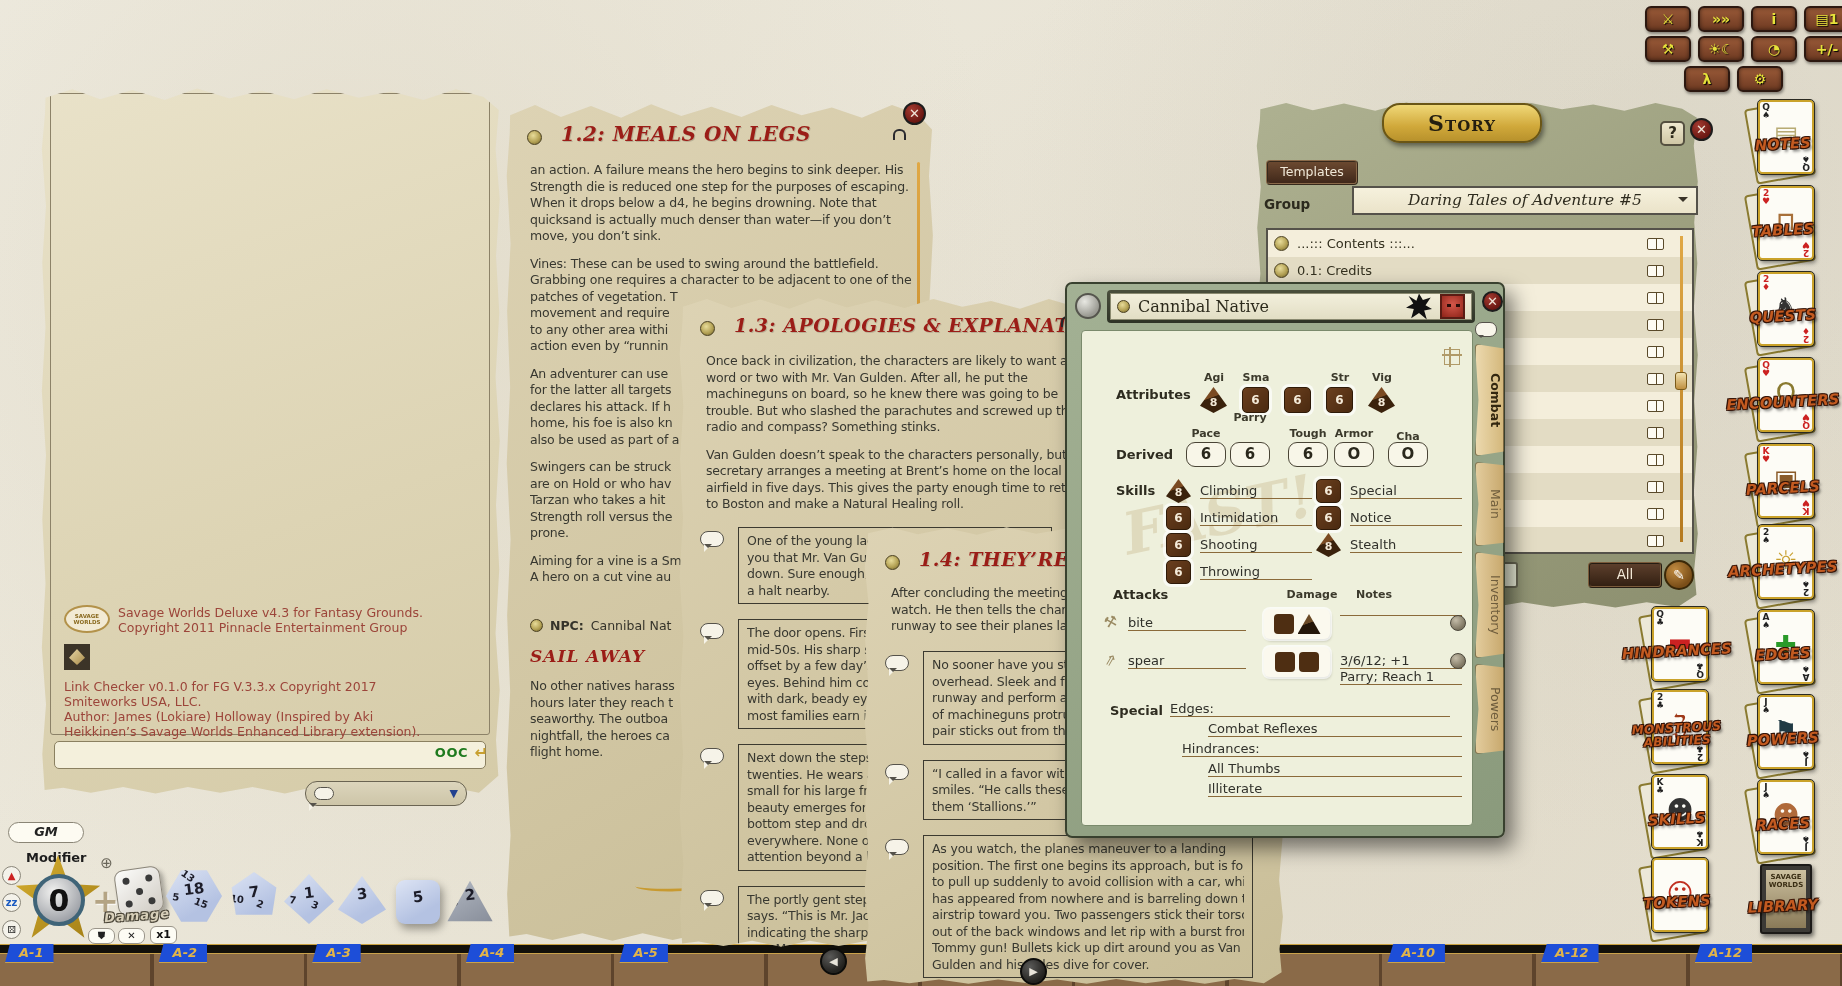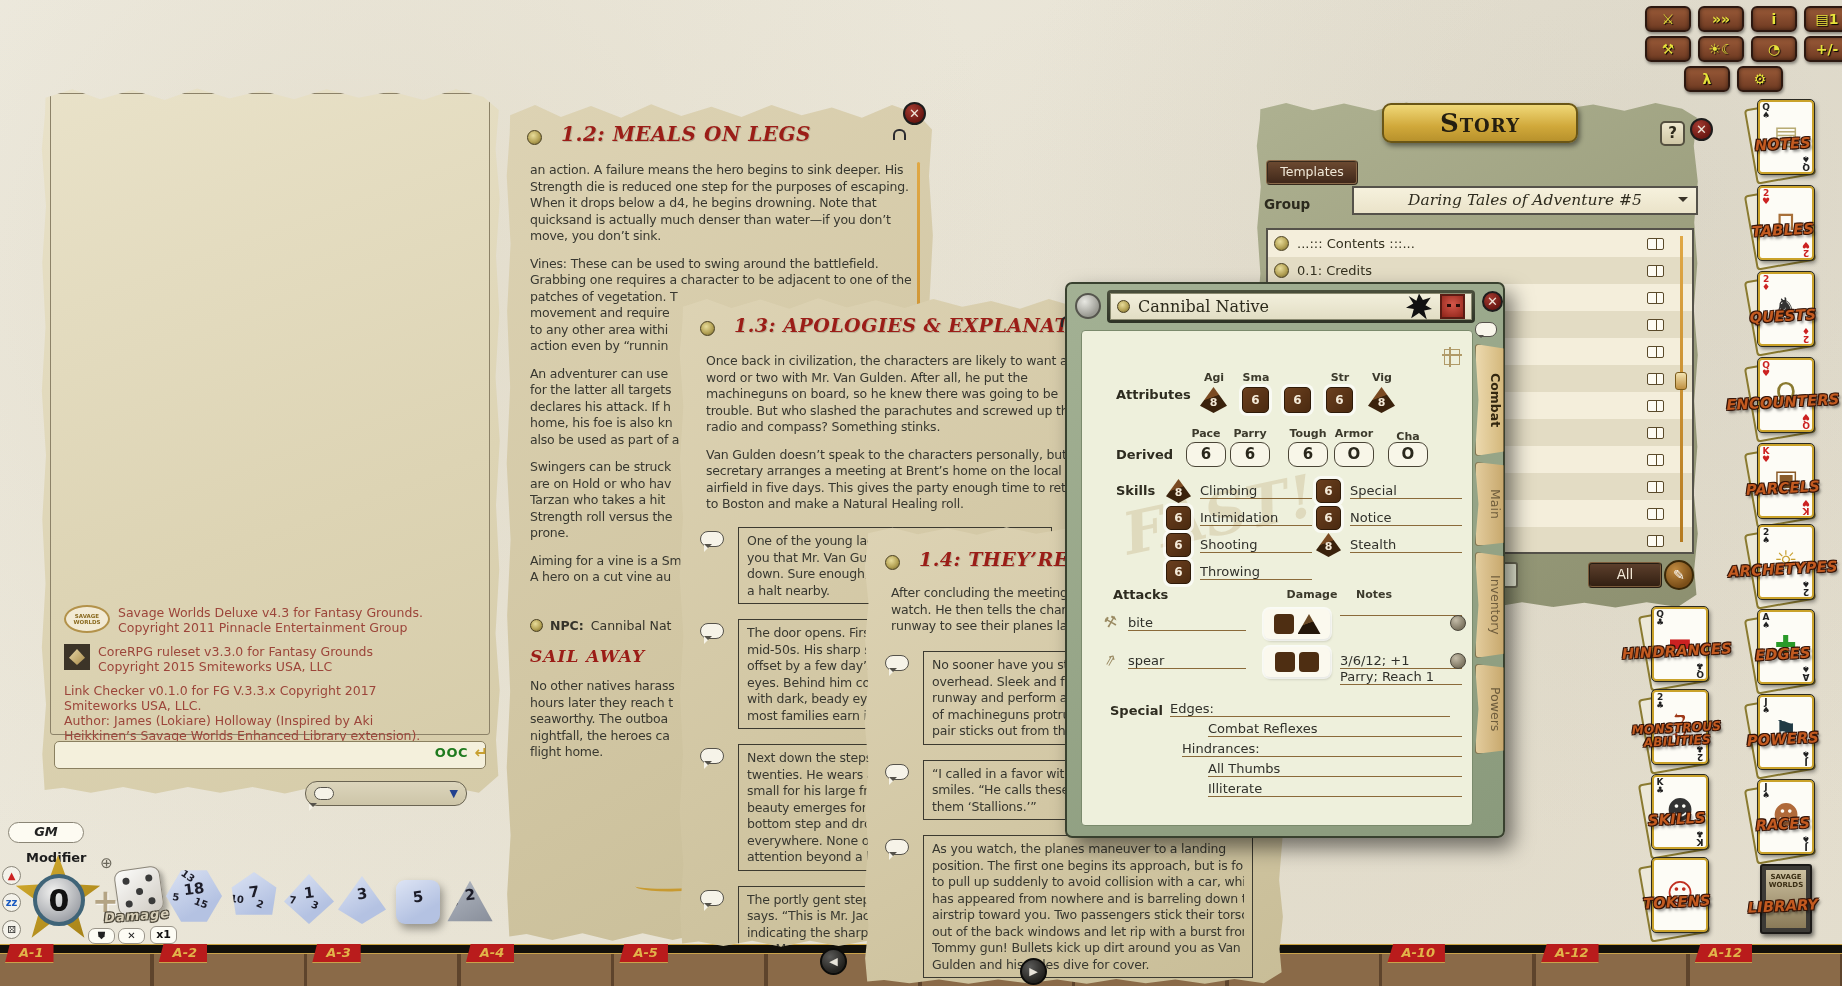--- a/index.html
+++ b/index.html
@@ -46,22 +46,22 @@
   .d10-ic{width:26px;height:26px;background:#3c3428;flex:0 0 auto;display:flex;align-items:center;justify-content:center}
   .d10-ic span{width:16px;height:16px;background:linear-gradient(135deg,#e8d8a8,#a88a48);clip-path:polygon(50% 0,100% 55%,50% 100%,0 55%)}
   #chat-input{position:absolute;left:14px;top:656px;width:432px;height:28px;background:#f4f0dc;border:1.5px solid #8a8060;border-radius:5px;font-size:13px;padding:4px 46px 4px 8px;color:#444}
   .ooc{position:absolute;right:34px;top:660px;color:#1e7a1e;font-weight:bold;font-size:13px;letter-spacing:.5px}
   .ret{position:absolute;right:14px;top:658px;color:#c8a030;font-weight:bold;font-size:16px}
   #chat-mode{left:305px;top:781px;width:162px;height:25px;background:linear-gradient(#dcd5bc,#cdc5a8);border:1.5px solid #6a6452;border-radius:12px;display:flex;align-items:center;padding:0 8px;gap:8px}
   #chat-mode .caret{margin-left:auto;color:#22418f;font-size:11px}
 
   
   #story-win{left:1255px;top:100px;width:445px;height:510px;background:linear-gradient(150deg,#aeb191,#999c7b 60%,#8d9070)}
-  #story-banner{left:1382px;top:103px;width:196px;height:40px;background:linear-gradient(#f0d878,#d0a83a 60%,#b8922c);border:2px solid #6a5616;border-radius:9px;box-shadow:2px 3px 5px rgba(0,0,0,.45);
-    font-family:"DejaVu Serif","Liberation Serif",serif;font-variant:small-caps;font-weight:bold;font-size:26px;color:#241e10;text-align:center;line-height:36px;letter-spacing:1px}
+  #story-banner{left:1382px;top:103px;width:160px;height:40px;background:linear-gradient(#f0d878,#d0a83a 60%,#b8922c);border:2px solid #6a5616;border-radius:18px;box-shadow:2px 3px 5px rgba(0,0,0,.45);
+    font-family:"DejaVu Serif","Liberation Serif",serif;font-variant:small-caps;font-weight:bold;font-size:22px;color:#241e10;text-align:center;line-height:36px;letter-spacing:1px}
   .help-btn{width:25px;height:25px;background:linear-gradient(#efe8cf,#cfc6a5);border:2px solid #555040;border-radius:5px;font-weight:bold;font-size:15px;text-align:center;line-height:21px;color:#2e2a1c}
   #templates-btn{left:1266px;top:160px;width:92px;height:25px;background:linear-gradient(#6b4930,#40281a);border:2px ridge #8a6a4a;border-radius:4px;color:#f0e8d8;font-size:12.5px;text-align:center;line-height:20px}
   #group-label{left:1264px;top:196px;font-weight:bold;font-size:13.5px;color:#2c2a1e}
   #group-combo{left:1352px;top:186px;width:346px;height:29px;background:linear-gradient(#f6f1dd,#eae3c9);border:2px solid #55524a;font-family:"DejaVu Serif","Liberation Serif",serif;font-style:italic;font-size:15.5px;color:#2e2b1e;text-align:center;line-height:25px}
   #group-combo .caret{position:absolute;right:8px;top:9px;border:5px solid transparent;border-top-color:#3a3428}
   #story-list{left:1266px;top:228px;width:428px;height:326px;background:#f4eedb;border:2px solid #55524a;overflow:hidden}
   .srow{height:27px;display:flex;align-items:center;padding:0 6px;gap:8px;font-size:13px;color:#33301f}
   .srow.alt{background:#e3dcc4}
   .srow .lbl{flex:1;white-space:nowrap;overflow:hidden}
   .book{width:17px;height:12px;background:#fdfbf2;border:1.5px solid #5a4a2a;border-radius:2px;position:relative;flex:0 0 auto;margin-right:22px}
@@ -143,21 +143,21 @@
   .bracket i.tr{right:0;top:0;border-left:none;border-bottom:none}
   .bracket i.bl{left:0;bottom:0;border-right:none;border-top:none}
   .bracket i.br{right:0;bottom:0;border-left:none;border-top:none}
   .bracket .val{position:absolute;width:100%;text-align:center;top:4px;font-size:27px;font-weight:bold;color:#111}
   #tray-bubble{left:686px;top:878px;width:26px;height:17px;background:#fdfcf4;border:1.5px solid #55524a;border-radius:8px}
   #tray-bubble::after{content:"";position:absolute;left:3px;bottom:-6px;border:4px solid transparent;border-top-color:#55524a}
 
   
   #bbar-black{left:0;top:944px;width:1842px;height:9px;background:#12100a;border-top:1.5px solid #c8a040}
   #bbar-leather{left:0;top:953px;width:1842px;height:33px;background:repeating-linear-gradient(90deg,#8a6a48 0 150px,#5e442c 150px 153.6px);border-top:1px solid #caa24a}
-  .tabchip{position:absolute;top:944px;height:19px;padding:0 10px 0 14px;background:#b91c1c;clip-path:polygon(10% 0,100% 0,100% 100%,0 100%);color:#e2b44a;font-weight:bold;font-style:italic;font-size:13px;line-height:18px;border-bottom:1px solid #caa24a}
+  .tabchip{position:absolute;top:944px;height:19px;padding:0 10px 0 14px;background:#1d4ed8;clip-path:polygon(10% 0,100% 0,100% 100%,0 100%);color:#e2b44a;font-weight:bold;font-style:italic;font-size:13px;line-height:18px;border-bottom:1px solid #caa24a}
   .navcirc{position:absolute;width:27px;height:27px;border-radius:50%;background:radial-gradient(circle at 35% 30%,#5a5a58,#23221f 70%);border:2px solid #0c0c0a;color:#e8e4da;text-align:center;font-size:11px;line-height:24px}
 </style>
 </head>
 <body>
 
 <div class="abs" id="bbar-black"></div>
 <div class="abs" id="bbar-leather"></div>
 <div id="tabchips">
     <div class="tabchip" style="left: 5px; z-index: 2;">A-1</div>
     <div class="tabchip" style="left: 158.6px; z-index: 2;">A-2</div>
@@ -173,21 +173,20 @@
   <div class="frame"></div>
   <div class="abs" style="left:24px;top:520px;width:420px" id="chat-msgs">
       <div class="sysmsg">
         <div class="sw-logo">SAVAGE WORLDS</div>
         <div>Savage Worlds Deluxe v4.3 for Fantasy Grounds.<br>Copyright 2011 Pinnacle Entertainment Group</div>
       </div>
       <div class="sysmsg">
         <div class="d10-ic">
           <span></span>
         </div>
-        <div>CoreRPG ruleset v3.3.0 for Fantasy Grounds<br>Copyright 2015 Smiteworks USA, LLC</div>
       </div>
       <div class="sysmsg">
         <div>Link Checker v0.1.0 for FG V.3.3.x Copyright 2017<br>Smiteworks USA, LLC.<br>Author: James (Lokiare) Holloway (Inspired by Aki<br>Heikkinen’s Savage Worlds Enhanced Library extension).</div>
       </div>
     </div>
   <input class="abs" id="chat-input" value="" style="">
   <div class="ooc">OOC</div>
   <div class="ret">↵</div>
 </div>
 <div class="abs" id="chat-mode">
@@ -468,21 +467,21 @@
         <div class="die6 abs" style="left: 202px; top: 56px; width: 27px; height: 26px;">6</div>
         <div class="mini-h abs" style="left: 244px; top: 40px; width: 28px;">Str</div>
         <div class="die6 abs" style="left: 244px; top: 56px; width: 27px; height: 26px;">6</div>
         <div class="mini-h abs" style="left: 286px; top: 40px; width: 28px;">Vig</div>
         <div class="die8 abs" style="left: 286px; top: 56px; width: 27px; height: 26px;">8</div>
       </div>
     <div class="sheet-label abs" style="left:34px;top:116px">Derived</div>
     <div id="npc-derived">
         <div class="mini-h abs" style="left: 104px; top: 96px; width: 40px;">Pace</div>
         <div class="dbox abs" style="left: 104px; top: 111px; width: 40px; height: 25px; line-height: 22px;">6</div>
-        <div class="mini-h abs" style="left: 148px; top: 96px; width: 40px;">Parry</div>
+        <div class="mini-h abs" style="left: 148px; top: 80px; width: 40px;">Parry</div>
         <div class="dbox abs" style="left: 148px; top: 111px; width: 40px; height: 25px; line-height: 22px;">6</div>
         <div class="mini-h abs" style="left: 206px; top: 96px; width: 40px;">Tough</div>
         <div class="dbox abs" style="left: 206px; top: 111px; width: 40px; height: 25px; line-height: 22px;">6</div>
         <div class="mini-h abs" style="left: 252px; top: 96px; width: 40px;">Armor</div>
         <div class="dbox abs" style="left: 252px; top: 111px; width: 40px; height: 25px; line-height: 22px;">O</div>
         <div class="mini-h abs" style="left: 306px; top: 99px; width: 40px;">Cha</div>
         <div class="dbox abs" style="left: 306px; top: 111px; width: 40px; height: 25px; line-height: 22px;">O</div>
       </div>
     <div class="sheet-label abs" style="left:34px;top:152px">Skills</div>
     <div id="npc-skills">

